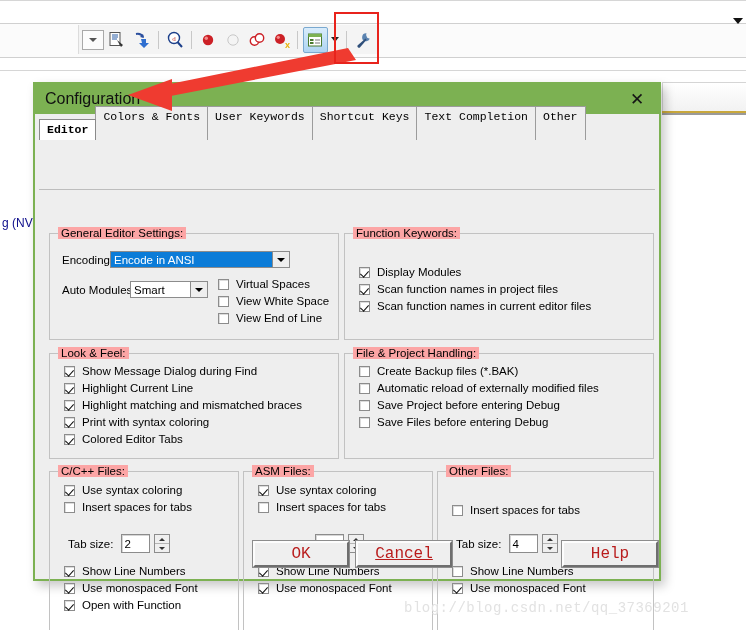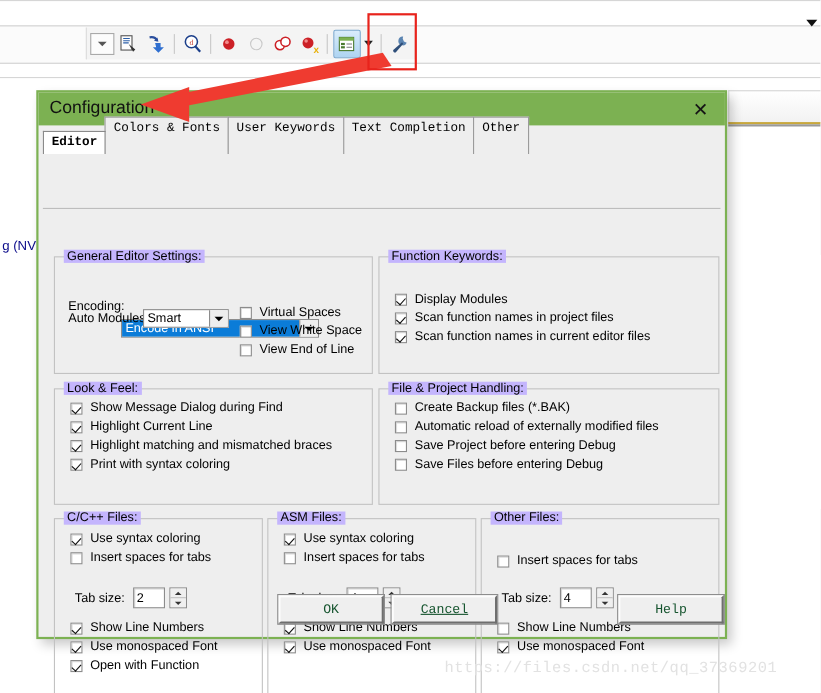--- a/index.html
+++ b/index.html
@@ -89,21 +89,21 @@
     background:#eeeeee;margin-right:-1px;line-height:13px;color:#000;
   }
   .tab.sel{background:#ffffff;font-weight:bold;padding-bottom:4px;border-color:#8a8a8a;position:relative;z-index:3;}
   #tab-underline{position:absolute;left:4px;right:4px;top:105px;height:1px;background:#bdbdbd;}
 
   #dlg-body{position:absolute;left:4px;top:107px;right:4px;bottom:4px;background:#eeeeee;}
 
   
   .grp{position:absolute;border:1px solid #c2c2c2;background:transparent;}
   .grp-label{
-    position:absolute;top:-7px;left:8px;background:#c4b5fd;padding:0 3px;
+    position:absolute;top:-7px;left:8px;background:#fca5a5;padding:0 3px;
     font-size:11.5px;color:#000;white-space:nowrap;
   }
 
   .row{display:flex;align-items:center;white-space:nowrap;}
   .lbl{font-size:11.5px;color:#000;}
 
   
   .cb{
     width:11px;height:11px;border:1px solid #8c8c8c;background:#fff;
     display:inline-flex;align-items:center;justify-content:center;
@@ -147,21 +147,21 @@
     flex:1;display:flex;align-items:center;justify-content:center;background:#efefef;
   }
   .spin .arrows span:first-child{border-bottom:1px solid #b5b5b5;}
   .spin .arrows .up{width:0;height:0;border-left:3px solid transparent;border-right:3px solid transparent;border-bottom:3px solid #333;}
   .spin .arrows .dn{width:0;height:0;border-left:3px solid transparent;border-right:3px solid transparent;border-top:3px solid #333;}
 
   
   .dlgbtn{
     height:22px;border:2px solid;border-color:#fdfdfd #6e6e6e #6e6e6e #fdfdfd;
     background:#efefef;outline:1px solid #8d8d8d;
-    font-family:"Liberation Mono",monospace;font-size:12px;color:#14532d;
+    font-family:"Liberation Mono",monospace;font-size:16px;color:#b91c1c;
     display:flex;align-items:center;justify-content:center;
   }
   #btnbar{position:absolute;left:4px;right:4px;bottom:10px;height:24px;}
 
   
   #watermark{
     position:absolute;left:404px;top:600px;
     font-family:"Liberation Mono",monospace;font-size:14px;letter-spacing:.5px;
     color:#e2e2e2;z-index:50;white-space:nowrap;
   }
@@ -273,33 +273,34 @@
 
   <div id="titlebar">
     <span id="title-text">Configuration</span>
     <span id="close-btn">✕</span>
   </div>
 
   <div id="tabstrip">
     <div class="tab sel">Editor</div>
     <div class="tab">Colors &amp; Fonts</div>
     <div class="tab">User Keywords</div>
+    <div class="tab">Shortcut Keys</div>
     <div class="tab">Text Completion</div>
     <div class="tab">Other</div>
   </div>
   <div id="tab-underline"></div>
 
   <div id="dlg-body">
 
     <div class="grp" style="left:10px;top:42px;width:288px;height:105px;">
       <span class="grp-label">General Editor Settings:</span>
 
       <div class="row" style="position:absolute;left:12px;top:17px;">
         <span class="lbl" style="width:48px;">Encoding:</span>
-        <span class="combo sel" style="width:180px;margin-top:39px;">
+        <span class="combo sel" style="width:180px;">
           <span class="val">Encode in ANSI</span>
           <span class="btn">
               <i></i>
             </span>
         </span>
       </div>
 
       <div class="row" style="position:absolute;left:12px;top:47px;">
         <span class="lbl" style="width:68px;">Auto Modules:</span>
         <span class="combo" style="width:78px;">
@@ -355,20 +356,24 @@
           <span class="cb on"></span>
           <span class="lbl">Highlight Current Line</span>
         </div>
         <div class="cb-row">
           <span class="cb on"></span>
           <span class="lbl">Highlight matching and mismatched braces</span>
         </div>
         <div class="cb-row">
           <span class="cb on"></span>
           <span class="lbl">Print with syntax coloring</span>
+        </div>
+        <div class="cb-row">
+          <span class="cb on"></span>
+          <span class="lbl">Colored Editor Tabs</span>
         </div>
       </div>
     </div>
 
     <div class="grp" style="left:305px;top:162px;width:308px;height:104px;">
       <span class="grp-label">File &amp; Project Handling:</span>
       <div style="position:absolute;left:14px;top:11px;">
         <div class="cb-row">
           <span class="cb"></span>
           <span class="lbl">Create Backup files (*.BAK)</span>
@@ -504,13 +509,13 @@
 
     <div id="btnbar">
       <div class="dlgbtn" style="position:absolute;left:210px;width:92px;">OK</div>
       <div class="dlgbtn" style="position:absolute;left:313px;width:92px;text-decoration:underline;">Cancel</div>
       <div class="dlgbtn" style="position:absolute;left:519px;width:92px;">Help</div>
     </div>
 
   </div>
 </div>
 
-<div id="watermark">https://files.csdn.net/qq_37369201</div>
+<div id="watermark">blog://blog.csdn.net/qq_37369201</div>
 
 </body></html>

